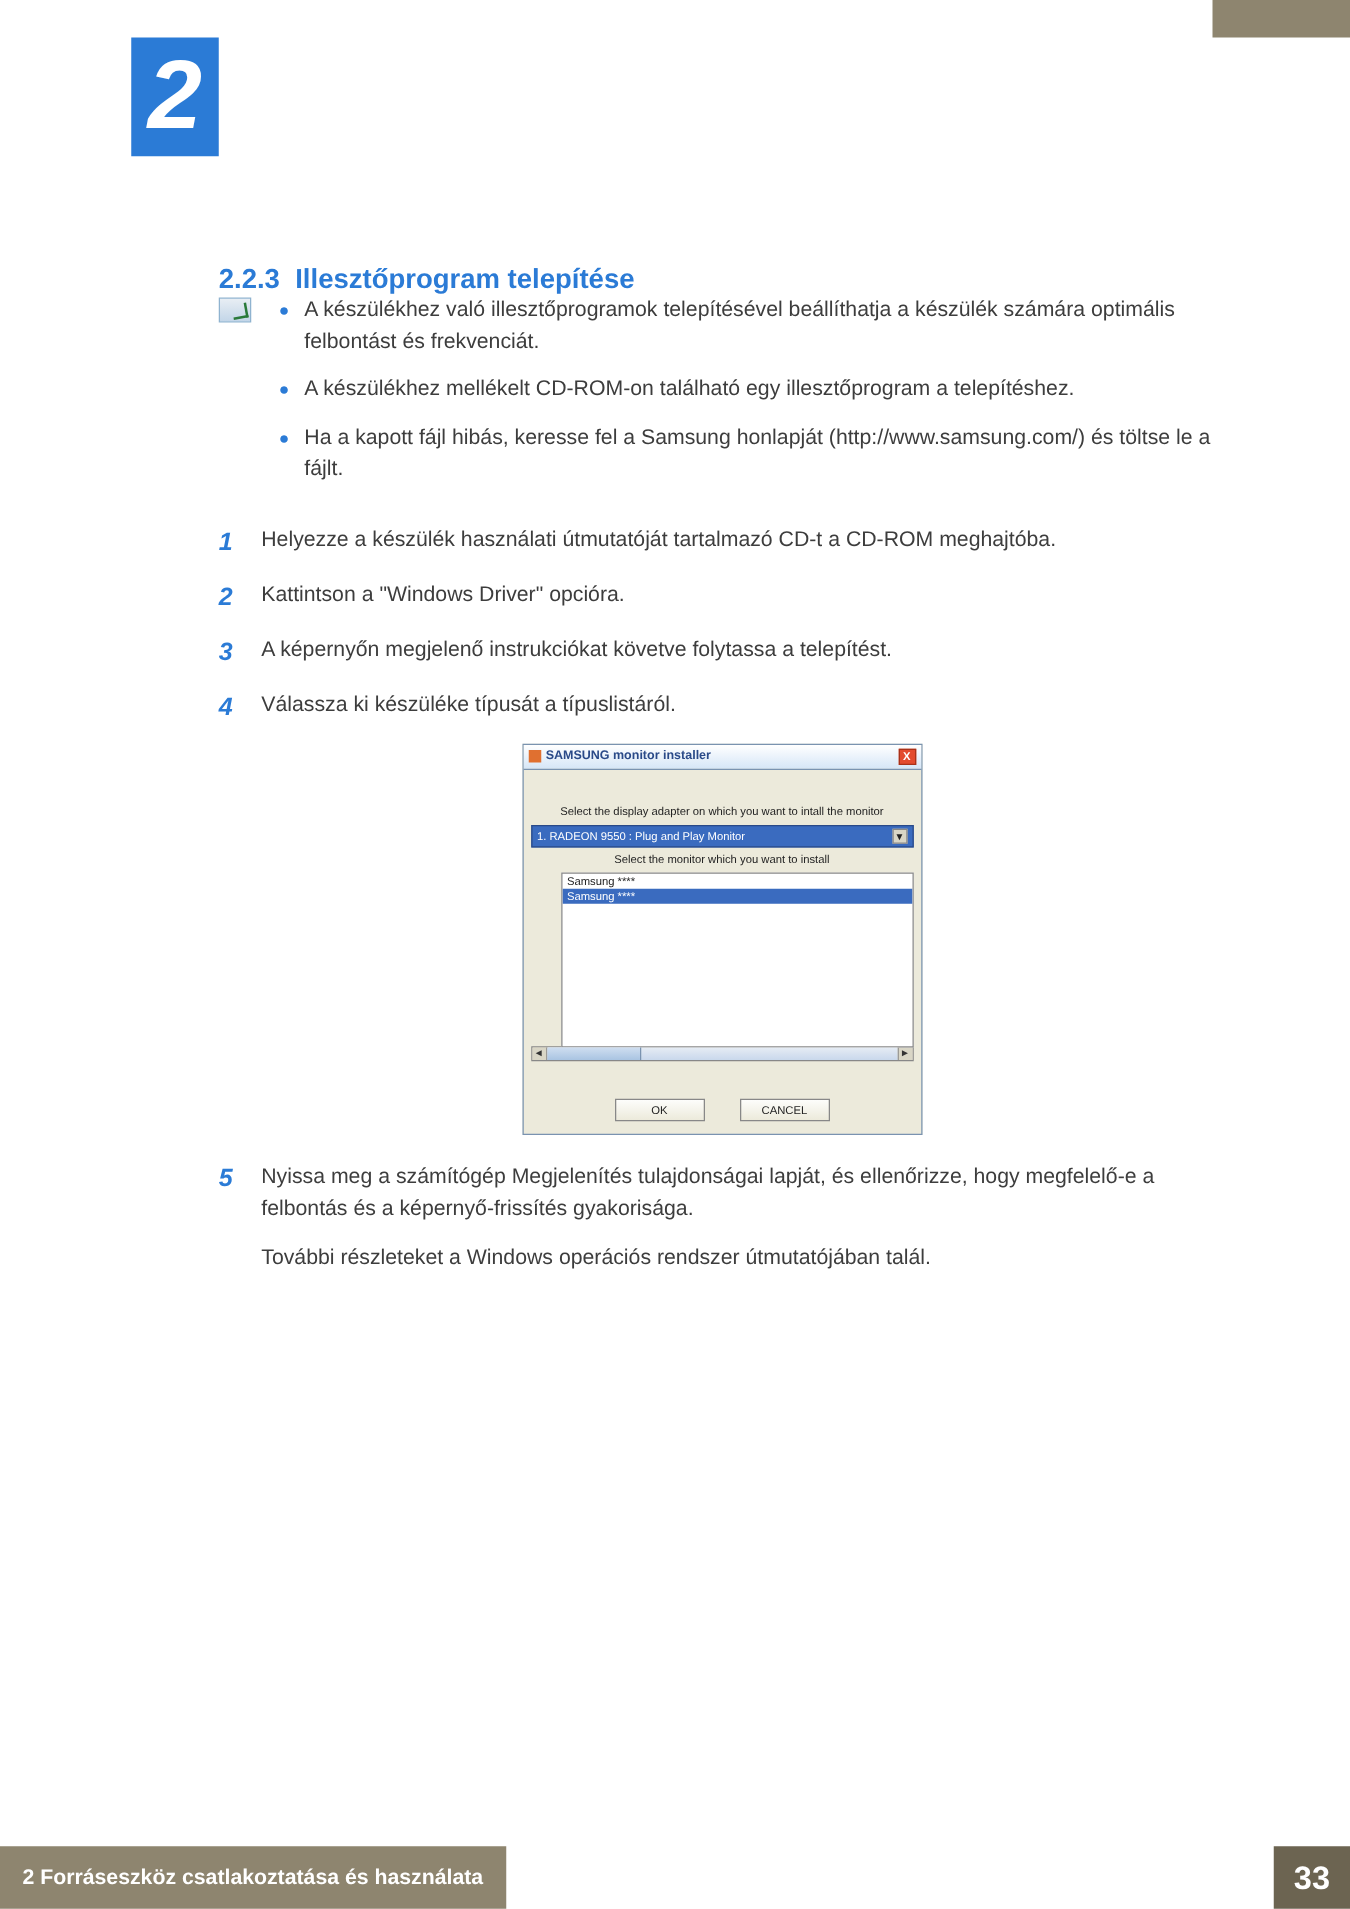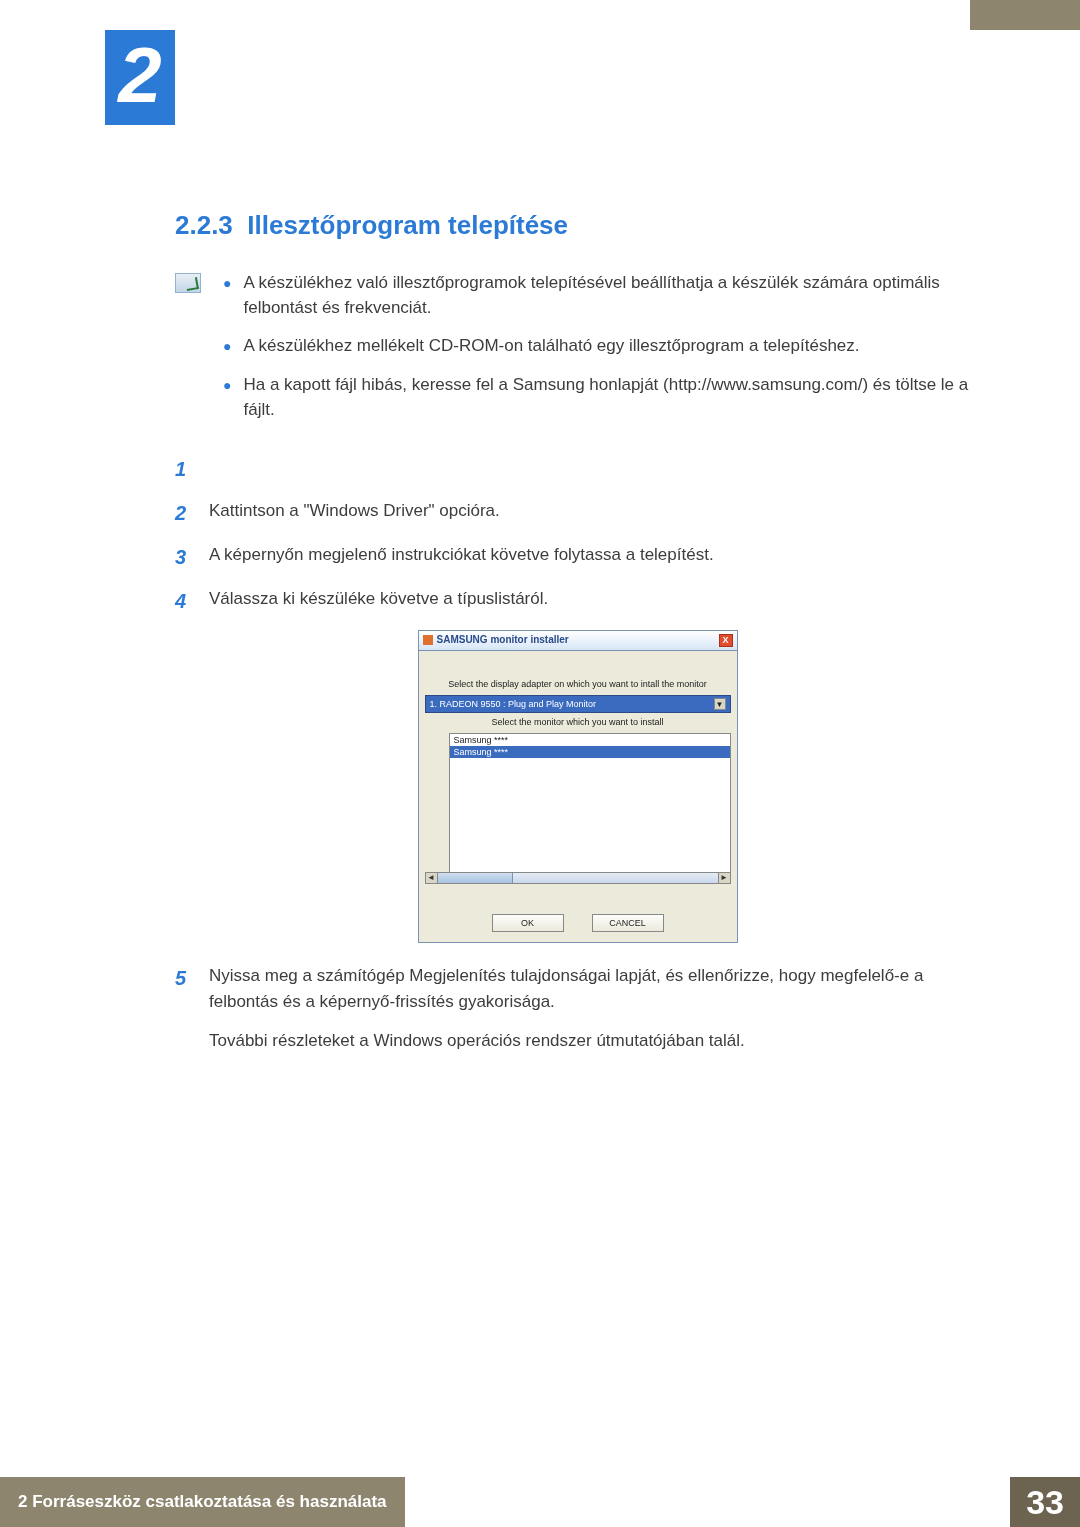--- a/index.html
+++ b/index.html
@@ -48,23 +48,22 @@
     margin-left: 30px;
   }
   .content {
     position: absolute;
     top: 210px;
     left: 175px;
     right: 100px;
   }
   .section-heading {
     color: #2b7bd6;
-    font-size: 26px;
-    font-weight: bold;
-    margin-bottom: 30px;
+    font-size: 22px;
+    font-weight: bold;
   }
   .note-row {
     display: flex;
     align-items: flex-start;
     margin-bottom: 18px;
   }
   .note-icon {
     width: 26px;
     height: 20px;
     background: linear-gradient(#e8eef4, #c3d6e8);
@@ -252,21 +251,21 @@
     font-weight: bold;
     font-size: 17px;
     display: flex;
     align-items: center;
     padding: 0 18px;
   }
   .footer-page {
     background: #6c6451;
     color: #fff;
     font-weight: bold;
-    font-size: 34px;
+    font-size: 26px;
     display: flex;
     align-items: center;
     padding: 0 16px;
   }
 </style>
 </head>
 <body>
 
 <div class="top-stripe"></div>
 
@@ -292,32 +291,33 @@
       </div>
       <div class="bullet-item">
         <span class="bullet-dot">●</span>
         <span>Ha a kapott fájl hibás, keresse fel a Samsung honlapját (http://www.samsung.com/) és töltse le a fájlt.</span>
       </div>
     </div>
   </div>
 
   <div class="step-row">
     <span class="step-num">1</span>
+    <span class="step-body">Helyezze a készülék használati útmutatóját tartalmazó CD-t a CD-ROM meghajtóba.</span>
   </div>
   <div class="step-row">
     <span class="step-num">2</span>
     <span class="step-body">Kattintson a "Windows Driver" opcióra.</span>
   </div>
   <div class="step-row">
     <span class="step-num">3</span>
     <span class="step-body">A képernyőn megjelenő instrukciókat követve folytassa a telepítést.</span>
   </div>
   <div class="step-row">
     <span class="step-num">4</span>
-    <span class="step-body">Válassza ki készüléke követve a típuslistáról.</span>
+    <span class="step-body">Válassza ki készüléke típusát a típuslistáról.</span>
   </div>
 
   <div class="mock-window">
     <div class="mock-title">
       <span class="mock-title-left">
         <span class="mock-title-icon"></span>
         <span>SAMSUNG monitor installer</span>
       </span>
       <span class="mock-close">X</span>
     </div>

